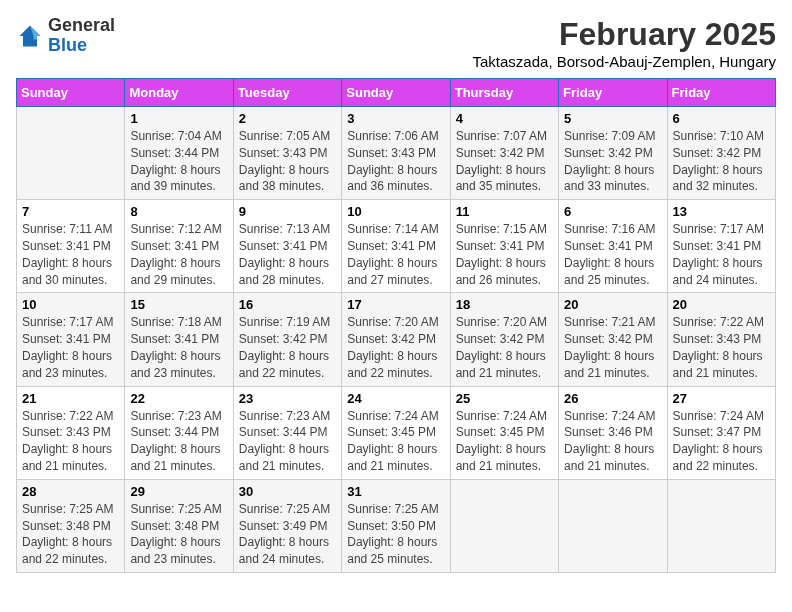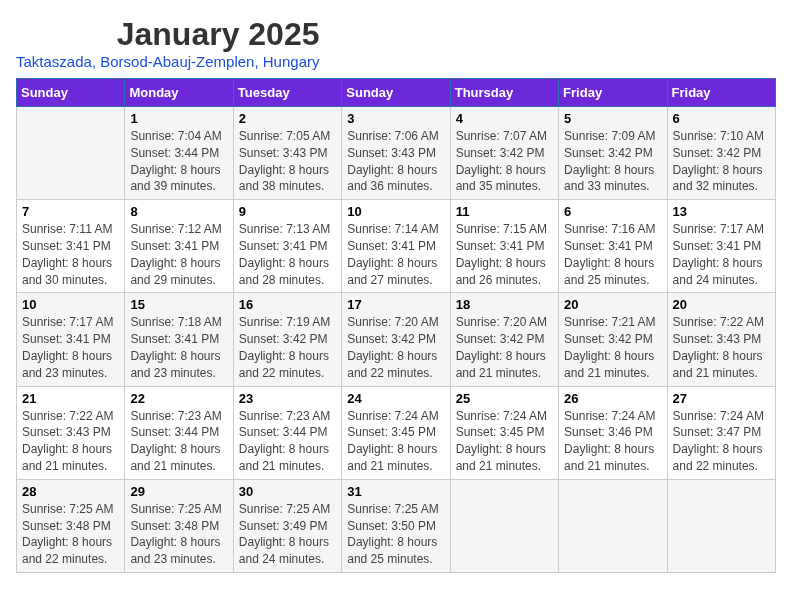--- a/index.html
+++ b/index.html
@@ -35,29 +35,29 @@
     .title-area {
       text-align: right;
     }
     .month-year {
       font-size: 32px;
       font-weight: bold;
       color: #333;
     }
     .location {
       font-size: 15px;
-      color: #1d4ed8;
+      color: #000000;
     }
     table {
       width: 100%;
       border-collapse: collapse;
       font-size: 11px;
     }
     thead tr th {
-      background-color: #6d28d9;
+      background-color: #d946ef;
       color: #fff;
       padding: 6px 4px;
       text-align: left;
       font-size: 13px;
       font-weight: bold;
       border: 1px solid #2e6db4;
     }
     tbody tr td {
       border: 1px solid #ccc;
       vertical-align: top;
@@ -80,22 +80,32 @@
     .day-info {
       color: #444;
       line-height: 1.4;
       font-size: 12px;
     }
   </style>
 </head>
 <body>
 
 <div class="header-area">
+  <div class="logo">
+    <svg class="logo-icon" viewBox="0 0 40 40" xmlns="http://www.w3.org/2000/svg">
+      <polygon points="20,5 35,20 30,20 30,35 10,35 10,20 5,20" fill="#1a6bb5"></polygon>
+      <polygon points="20,5 35,20 30,20 30,25 25,25 25,20 20,5" fill="#5aaae0"></polygon>
+    </svg>
+    <div class="logo-text">
+      <span class="logo-general">General</span><br>
+      <span class="logo-blue">Blue</span>
+    </div>
+  </div>
   <div class="title-area">
-    <div class="month-year">January 2025</div>
+    <div class="month-year">February 2025</div>
     <div class="location">Taktaszada, Borsod-Abauj-Zemplen, Hungary</div>
   </div>
 </div>
 
 <table>
   <thead>
     <tr>
     <th>Sunday</th>
         <th>Monday</th>
         <th>Tuesday</th>

